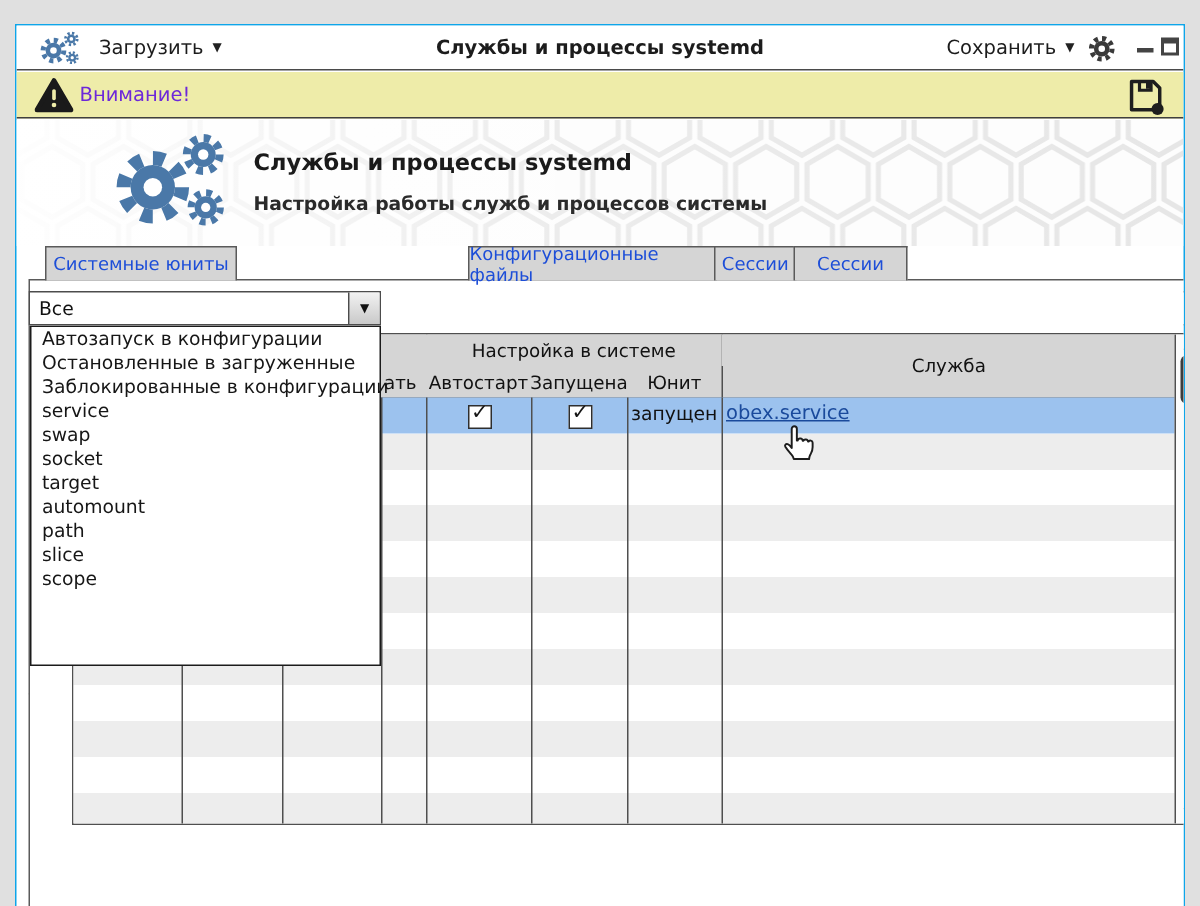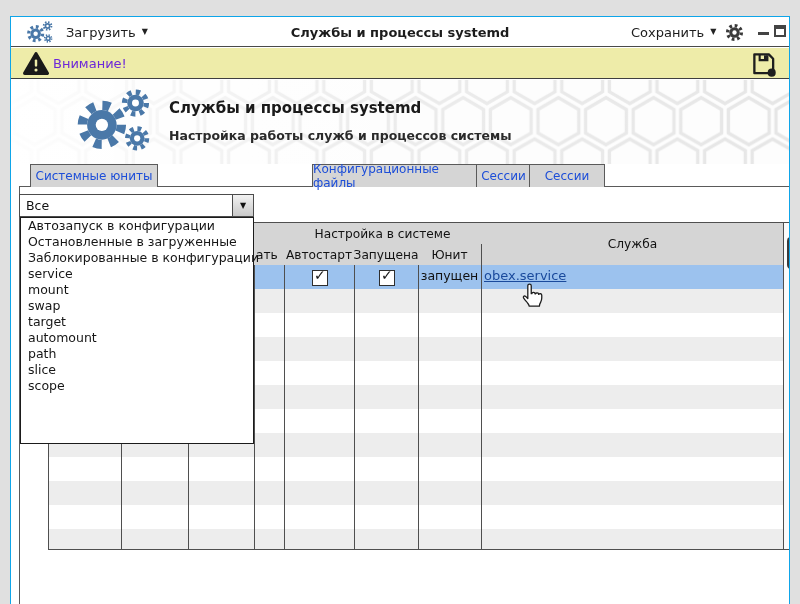--- a/index.html
+++ b/index.html
@@ -219,22 +219,22 @@
       <div class="thumb"></div>
       <div class="arr" style="bottom:1px;">▼</div>
     </div>
   </div>
 
   <div class="abs popup">
     <div class="popup-item">Автозапуск в конфигурации</div>
     <div class="popup-item">Остановленные в загруженные</div>
     <div class="popup-item">Заблокированные в конфигурации</div>
     <div class="popup-item">service</div>
-    <div class="popup-item">mount</div>
     <div class="popup-item">swap</div>
+    <div class="popup-item">socket</div>
     <div class="popup-item">target</div>
     <div class="popup-item">automount</div>
     <div class="popup-item">path</div>
     <div class="popup-item">slice</div>
     <div class="popup-item">scope</div>
   </div>
 
   <svg class="abs" style="left:508px;top:266px;z-index:60;" width="24" height="26" viewBox="0 0 20 22">
     <path d="M7.3 2.4 c0-1.9 2.9-1.9 2.9 0 V9 h0.5 c0.2-1.5 2.7-1.4 2.8 0.2 h0.4 c0.3-1.2 2.5-1 2.6 0.4 h0.3 c0.4-0.9 2.3-0.7 2.3 0.7 v2.4 c0 2.4-0.8 3.3-1.4 4.5 -0.3 0.7-0.5 1.5-0.6 2.3 H8.5 c-0.2-1-0.7-1.8-1.4-2.6 -1-1.2-2.5-2.8-3.4-4.3 -0.5-0.9 0.3-1.9 1.3-1.5 0.8 0.3 1.6 1.2 2.3 2.1 z" fill="#fff" stroke="#1d1d1d" stroke-width="1.1" stroke-linejoin="round"></path>
   </svg>

